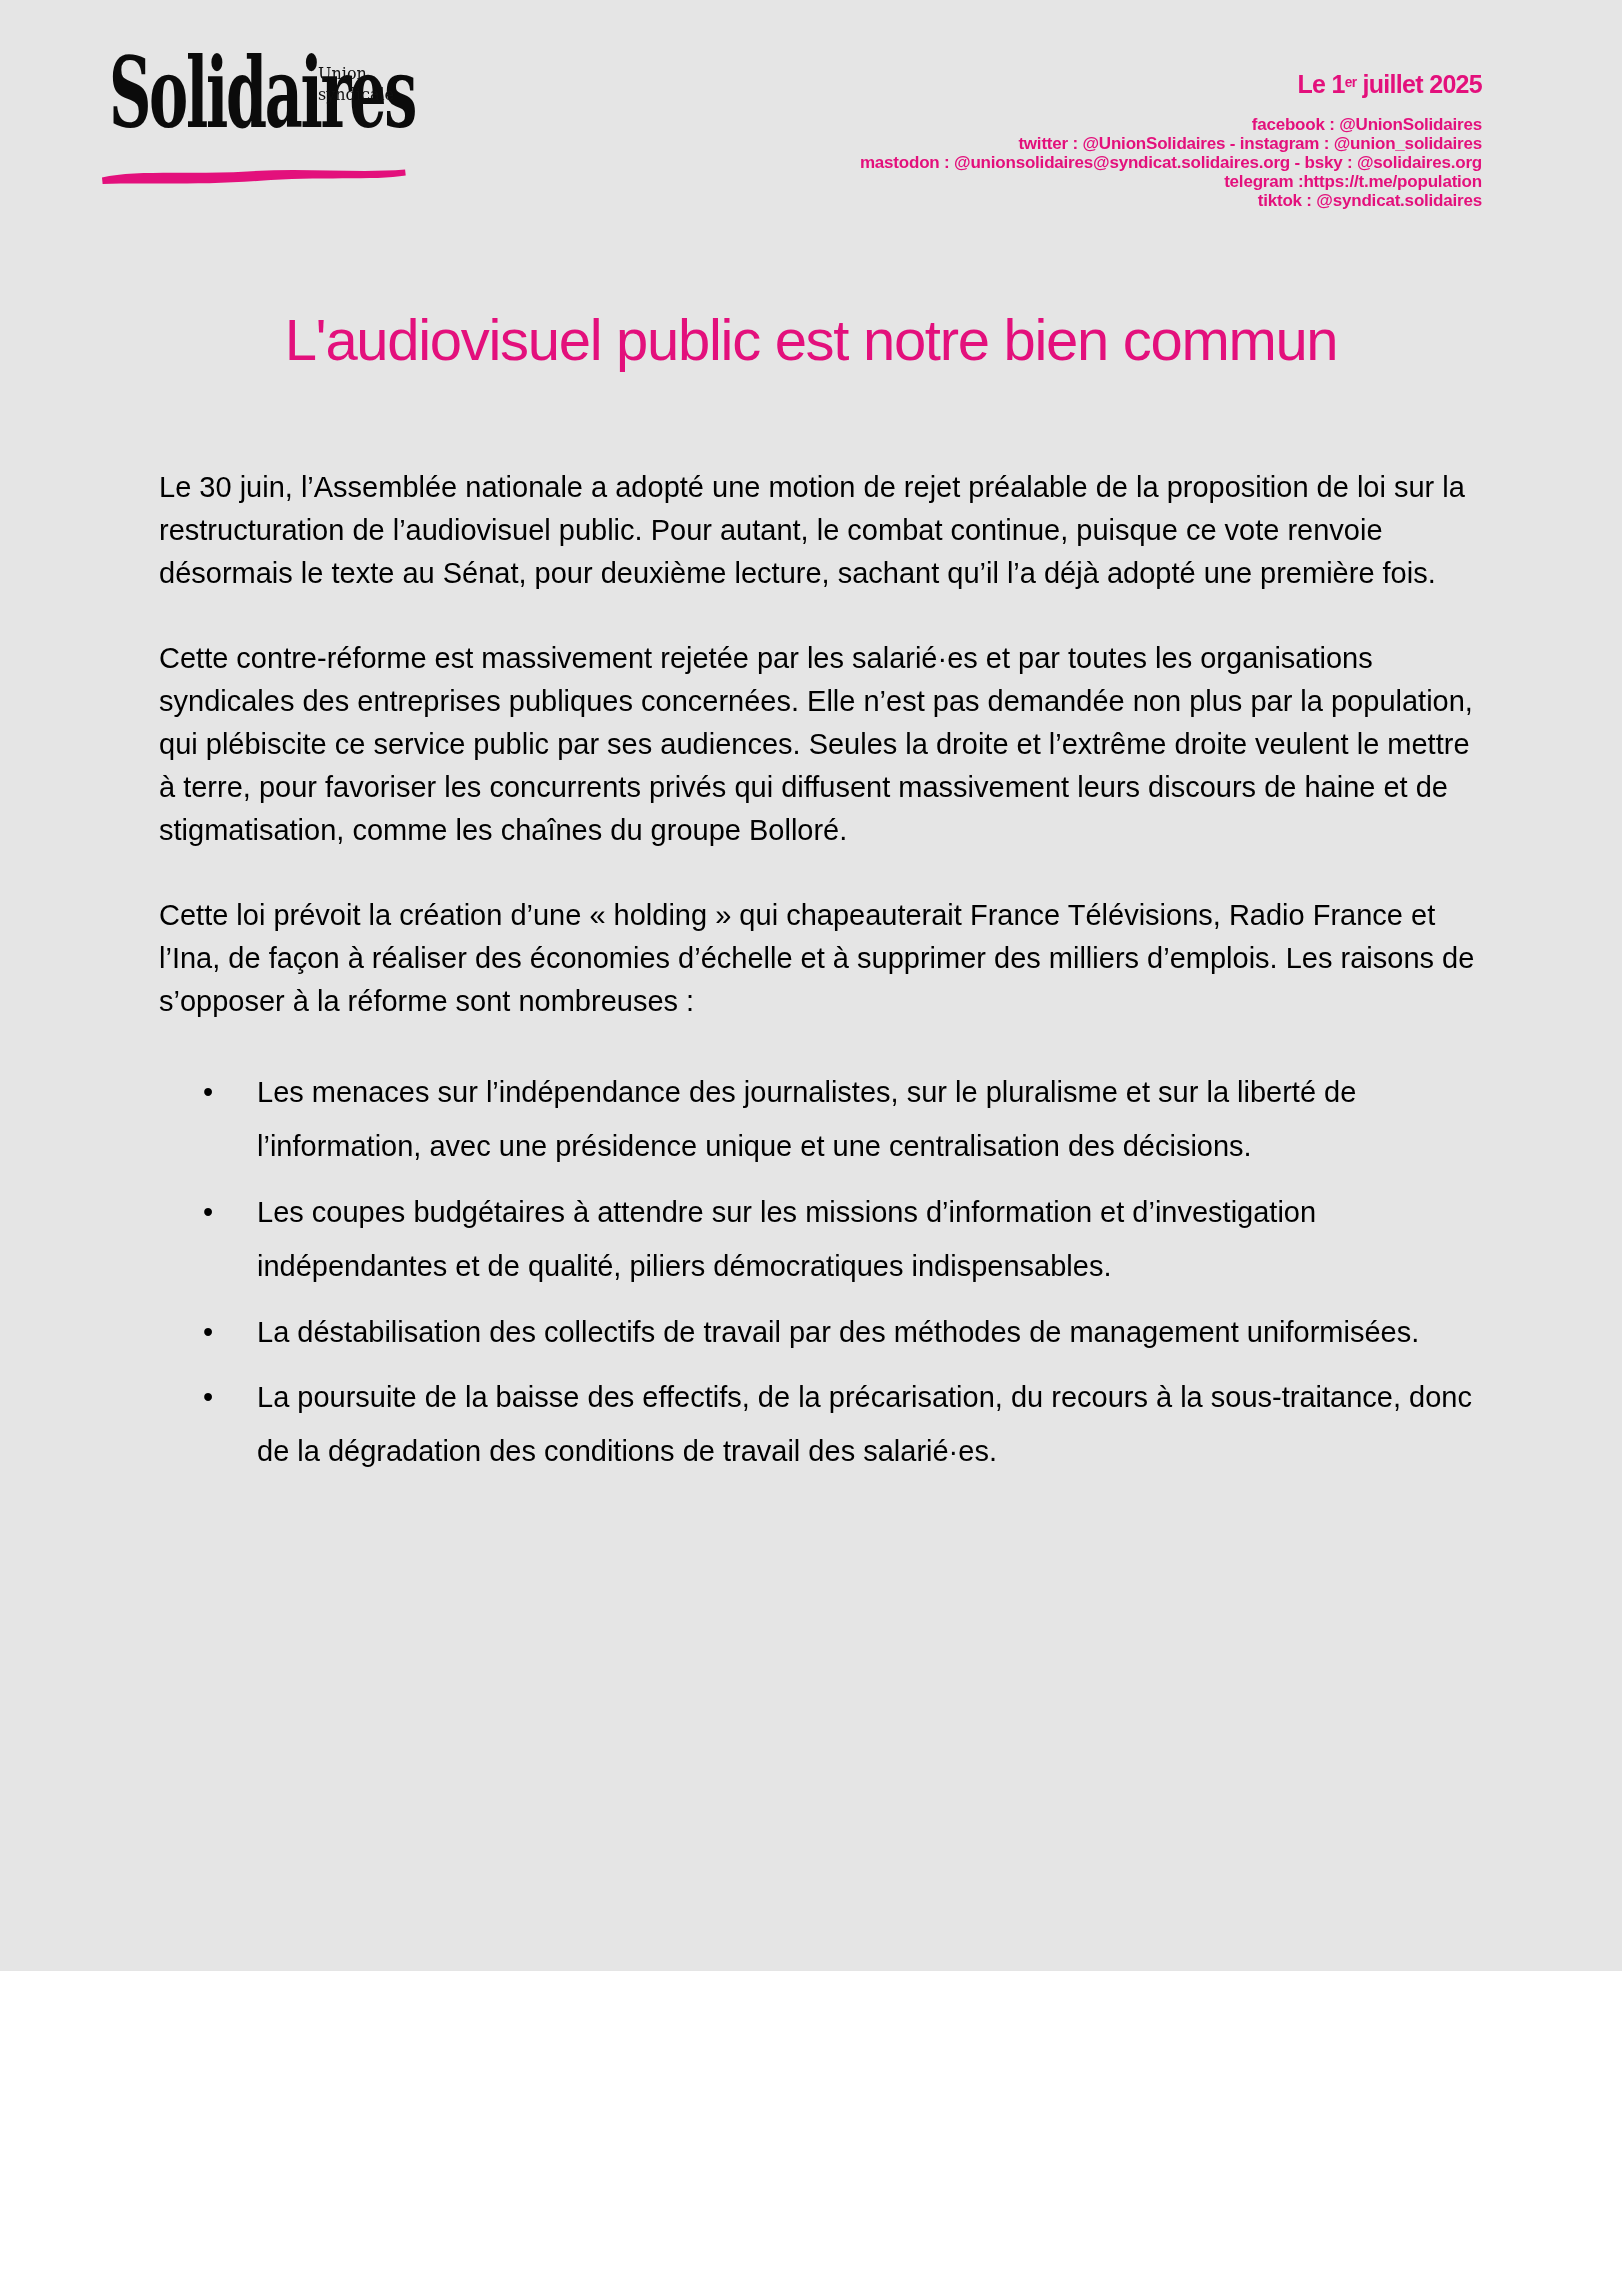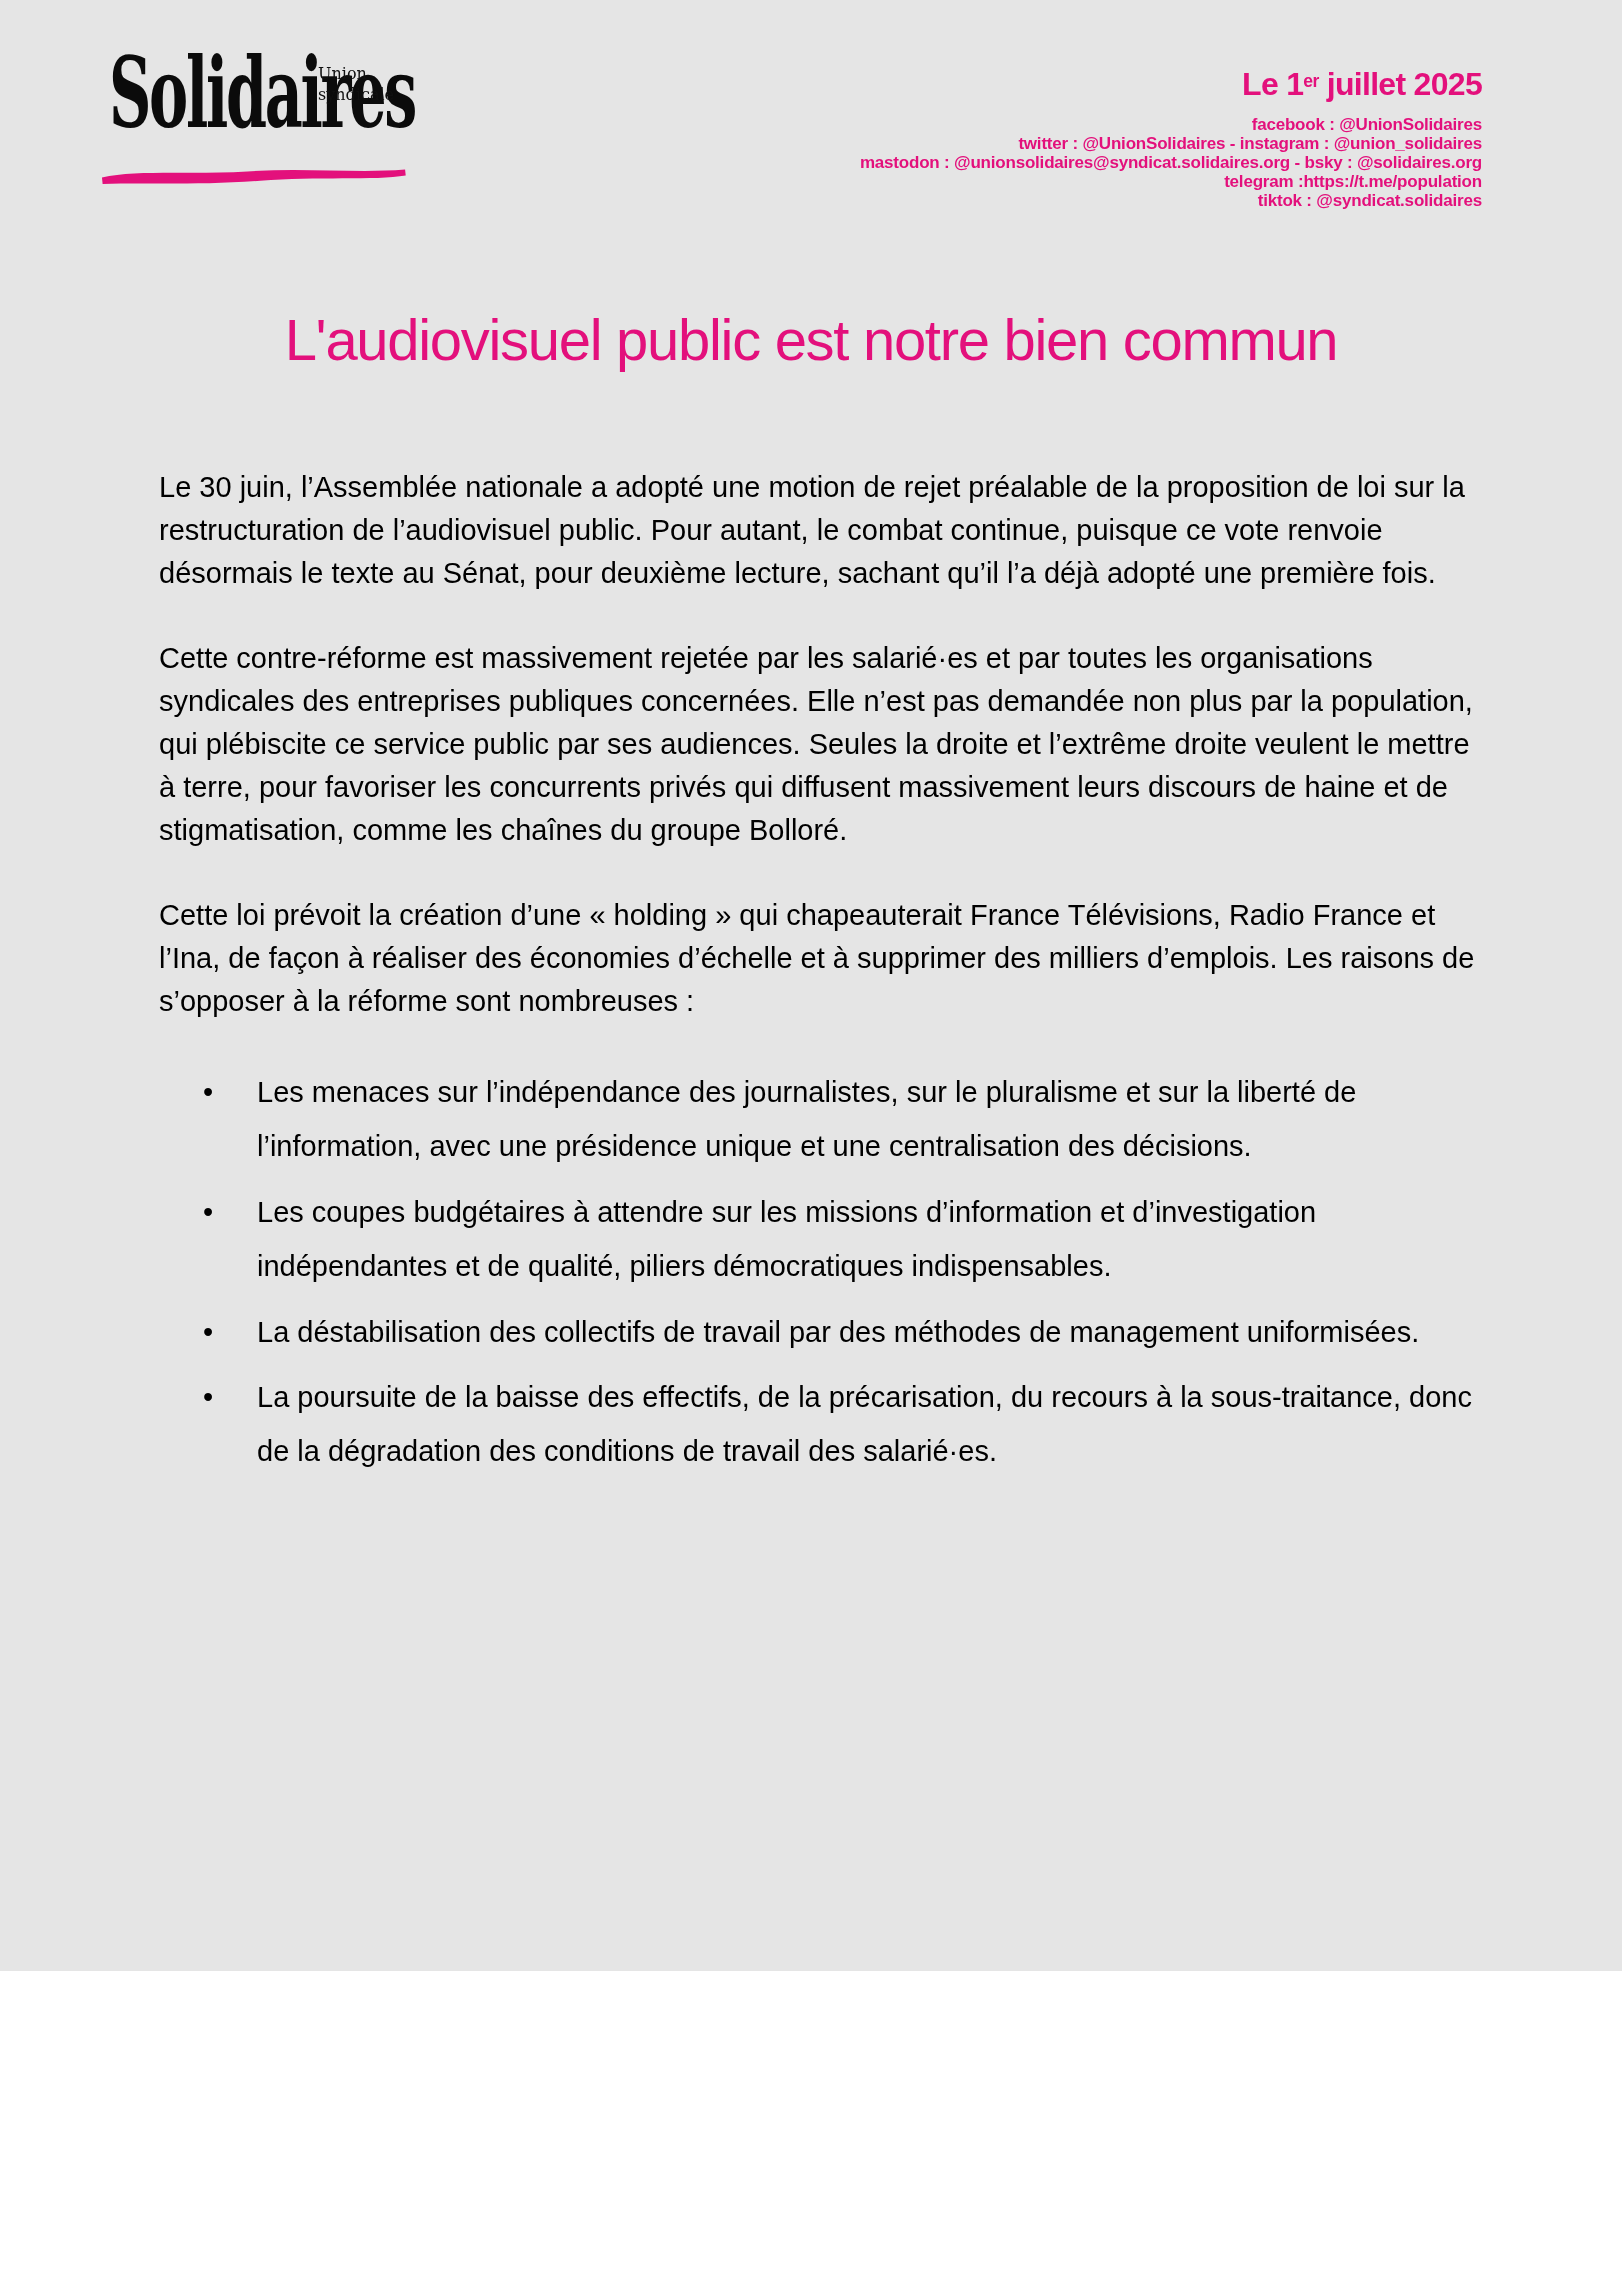--- a/index.html
+++ b/index.html
@@ -57,21 +57,21 @@
   
   .header-right {
     position: absolute;
     right: 140px;
     top: 65px;
     text-align: right;
     color: var(--accent);
     font-weight: bold;
   }
   .date-line {
-    font-size: 32px;
+    font-size: 25px;
     line-height: 38px;
     margin-bottom: 6.5px;
     letter-spacing: -0.7px;
   }
   .date-line sup {
     font-size: 0.55em;
     position: relative;
     top: -0.45em;
     vertical-align: baseline;
   }

